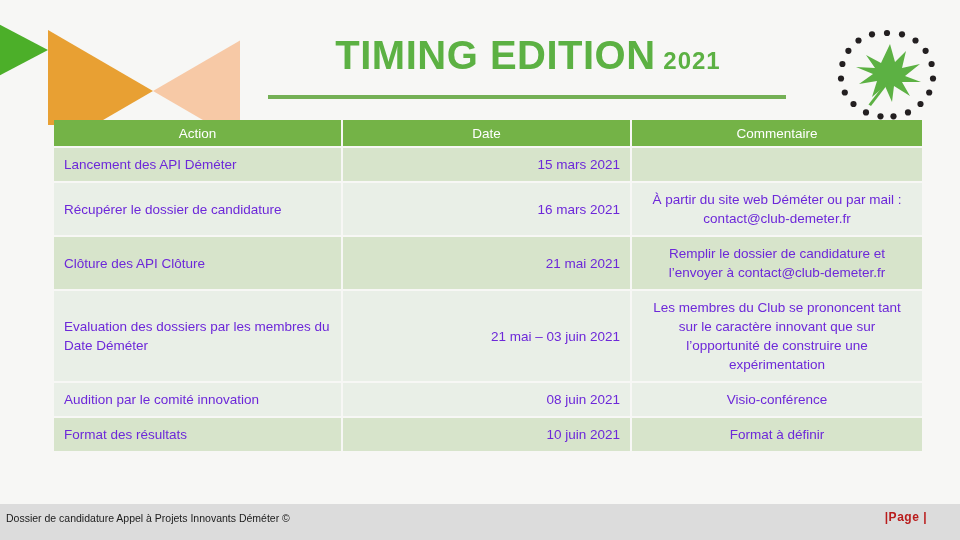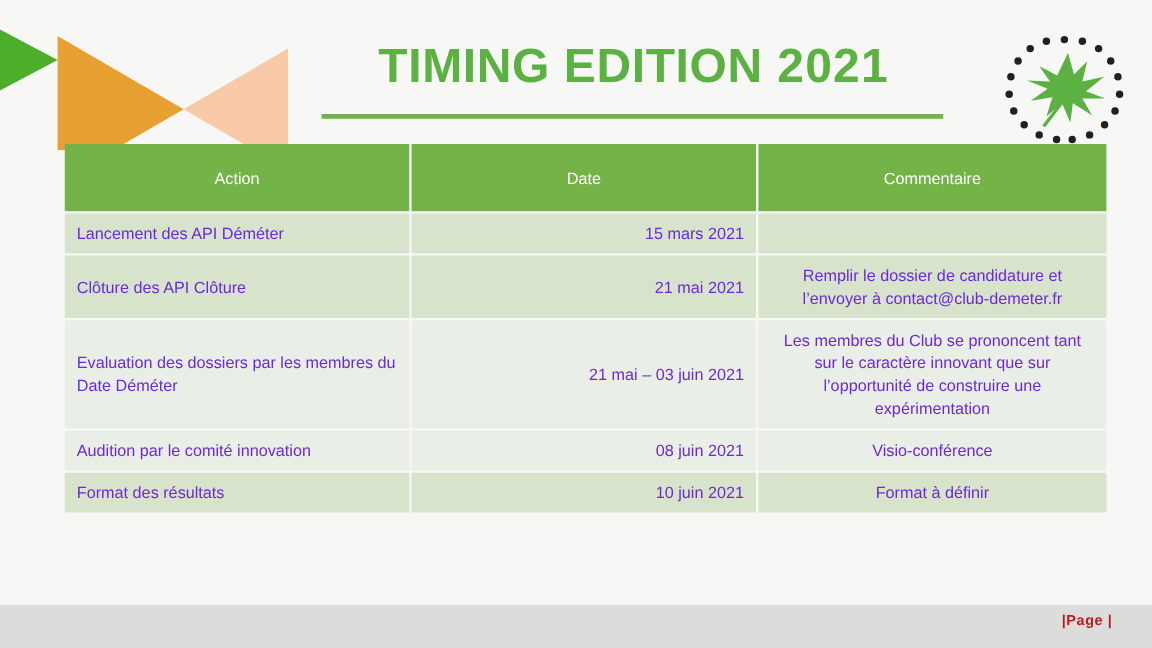--- a/index.html
+++ b/index.html
@@ -80,21 +80,21 @@
   }
   #page-title {
     font-size: 40px;
     font-weight: bold;
     color: #5CB143;
     letter-spacing: 0.5px;
     line-height: 46px;
     white-space: nowrap;
   }
   #page-title .year {
-    font-size: 40px;
+    font-size: 24px;
     letter-spacing: 1px;
   }
   #title-rule {
     position: absolute;
     left: 268px;
     top: 95px;
     width: 518px;
     height: 4px;
     background: #74b055;
   }
@@ -123,21 +123,21 @@
   #timing-table col.col-date       { width: 287px; }
   #timing-table col.col-commentaire{ width: 290px; }
 
   #timing-table th {
     background: #74b347;
     color: #ffffff;
     font-size: 13.5px;
     font-weight: normal;
     text-align: center;
     height: 26px;
-    padding: 15px 6px;
+    padding: 0 6px;
     vertical-align: middle;
   }
   #timing-table td {
     font-size: 13.5px;
     color: #6d28d9;
     padding: 7px 10px;
     vertical-align: middle;
     line-height: 19px;
   }
   #timing-table tr.row-tint td { background: #d7e4cb; }
@@ -232,20 +232,25 @@
       <th>Date</th>
       <th>Commentaire</th>
     </tr>
   </thead>
   <tbody>
     <tr class="row-tint">
       <td class="cell-action">Lancement des API Déméter</td>
       <td class="cell-date">15 mars 2021</td>
       <td class="cell-comment"></td>
     </tr>
+    <tr class="row-plain">
+      <td class="cell-action">Récupérer le dossier de candidature</td>
+      <td class="cell-date">16 mars 2021</td>
+      <td class="cell-comment">À partir du site web Déméter ou par mail : contact@club-demeter.fr</td>
+    </tr>
     <tr class="row-tint">
       <td class="cell-action">Clôture des API Clôture</td>
       <td class="cell-date">21 mai 2021</td>
       <td class="cell-comment">Remplir le dossier de candidature et l’envoyer à contact@club-demeter.fr</td>
     </tr>
     <tr class="row-plain">
       <td class="cell-action">Evaluation des dossiers par les membres du Date Déméter</td>
       <td class="cell-date">21 mai – 03 juin 2021</td>
       <td class="cell-comment">Les membres du Club se prononcent tant sur le caractère innovant que sur l’opportunité de construire une expérimentation</td>
     </tr>
@@ -256,14 +261,15 @@
     </tr>
     <tr class="row-tint">
       <td class="cell-action">Format des résultats</td>
       <td class="cell-date">10 juin 2021</td>
       <td class="cell-comment">Format à définir</td>
     </tr>
   </tbody>
 </table>
 
 <div id="footer-bar">
+  <div id="footer-left">Dossier de candidature Appel à Projets Innovants Déméter ©</div>
   <div id="footer-right">|Page |</div>
 </div>
 
 </body></html>

